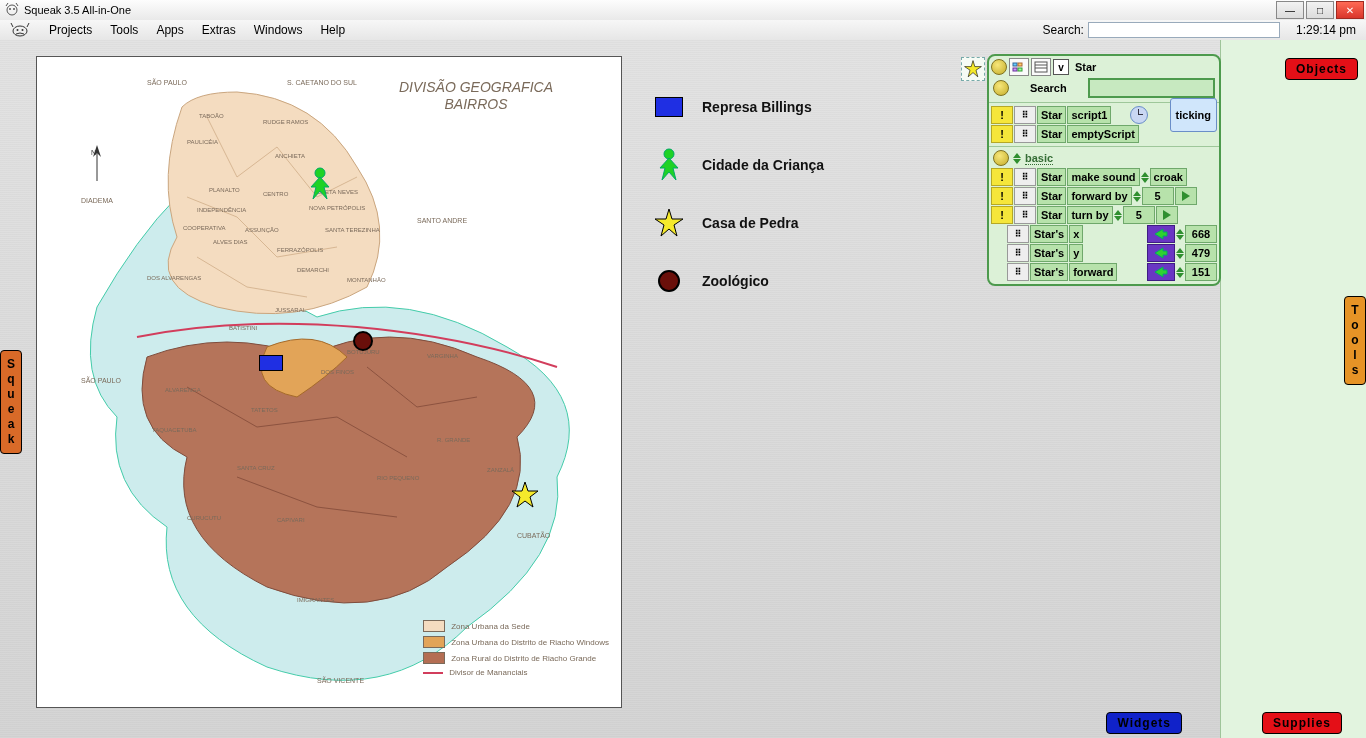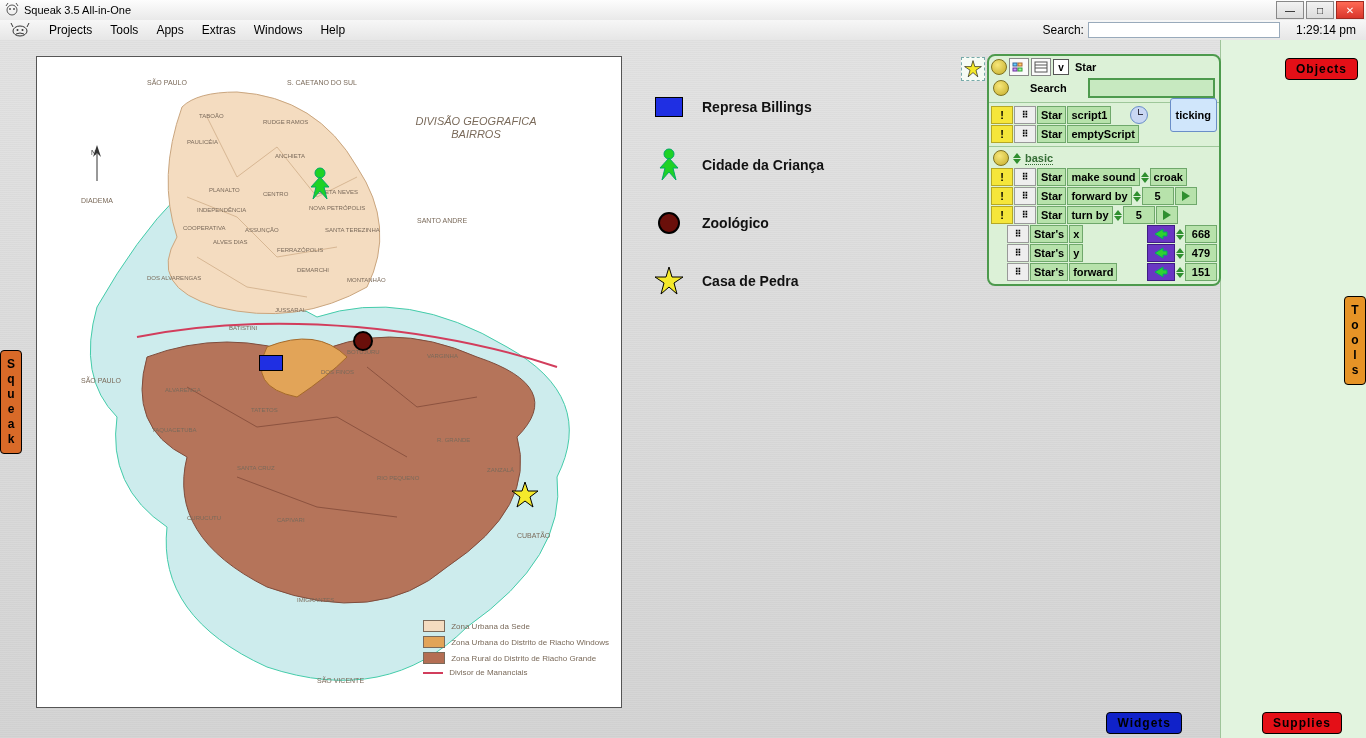--- a/index.html
+++ b/index.html
@@ -27,21 +27,21 @@
   .flap{position:absolute;border:1px solid #000;border-radius:4px;font-weight:bold;font-size:12px;display:flex;align-items:center;justify-content:center;letter-spacing:1px;}
   .flap.vert{writing-mode:vertical-rl;text-orientation:upright;width:18px;padding:6px 1px;}
   .flap.horiz{height:18px;padding:1px 10px;}
   .flap.squeak{background:#d96a28;color:#000;left:0;top:310px;}
   .flap.tools{background:#e69326;color:#000;right:0;top:256px;}
   .flap.objects{background:#e40f17;color:#000;right:8px;top:18px;}
   .flap.widgets{background:#1022c9;color:#000;right:184px;bottom:4px;}
   .flap.supplies{background:#e40f17;color:#000;right:24px;bottom:4px;}
   
   .mapcard{position:absolute;left:36px;top:16px;width:584px;height:650px;background:#fff;border:1px solid #555;}
-  .mapcard .title{position:absolute;top:22px;right:60px;width:170px;text-align:center;font-style:italic;font-size:11px;color:#7a6a5a;line-height:1.2;margin-top:36px;}
+  .mapcard .title{position:absolute;top:22px;right:60px;width:170px;text-align:center;font-style:italic;font-size:14px;color:#7a6a5a;line-height:1.2;}
   .mapsvg{position:absolute;inset:0;}
   .maplabel{position:absolute;font-size:7px;color:#7a6a5a;text-align:center;}
   .compass{position:absolute;left:50px;top:86px;}
   .zone-legend{position:absolute;right:12px;bottom:26px;font-size:8px;color:#7a6a5a;}
   .zone-legend .row{display:flex;align-items:center;margin-bottom:4px;gap:6px;}
   .zone-legend .sw{width:20px;height:10px;border:1px solid #7a6a5a;}
   
   .poi-legend{position:absolute;left:654px;top:52px;font-size:14px;font-weight:bold;color:#111;}
   .poi-legend .row{display:flex;align-items:center;gap:18px;margin-bottom:28px;}
   .poi-icon{display:flex;align-items:center;justify-content:center;width:30px;height:30px;}
@@ -268,32 +268,32 @@
     <div class="row">
       <div class="poi-icon child-icon">
         <svg viewBox="0 0 28 34">
             <circle cx="14" cy="6" r="5" fill="#1fd225" stroke="#0a6"></circle>
             <path d="M14 10 L5 20 L10 20 L7 32 L14 24 L21 32 L18 20 L23 20 Z" fill="#1fd225" stroke="#0a6"></path>
           </svg>
       </div>
       <span>Cidade da Criança</span>
     </div>
     <div class="row">
-      <div class="poi-icon">
-          <div class="circ-icon"></div>
-        </div>
-      <span>Zoológico</span>
-    </div>
-    <div class="row">
       <div class="poi-icon star-icon">
         <svg viewBox="0 0 30 30">
             <polygon points="15,1 18,11 29,11 20,17 23,28 15,21 7,28 10,17 1,11 12,11" fill="#f5e92b" stroke="#000"></polygon>
           </svg>
       </div>
       <span>Casa de Pedra</span>
+    </div>
+    <div class="row">
+      <div class="poi-icon">
+          <div class="circ-icon"></div>
+        </div>
+      <span>Zoológico</span>
     </div>
   </div>
 
   <div class="sprite-star">
     <svg width="18" height="18" viewBox="0 0 30 30">
         <polygon points="15,1 18,11 29,11 20,17 23,28 15,21 7,28 10,17 1,11 12,11" fill="#f5e92b" stroke="#000"></polygon>
       </svg>
   </div>
 
   <div class="viewer">

